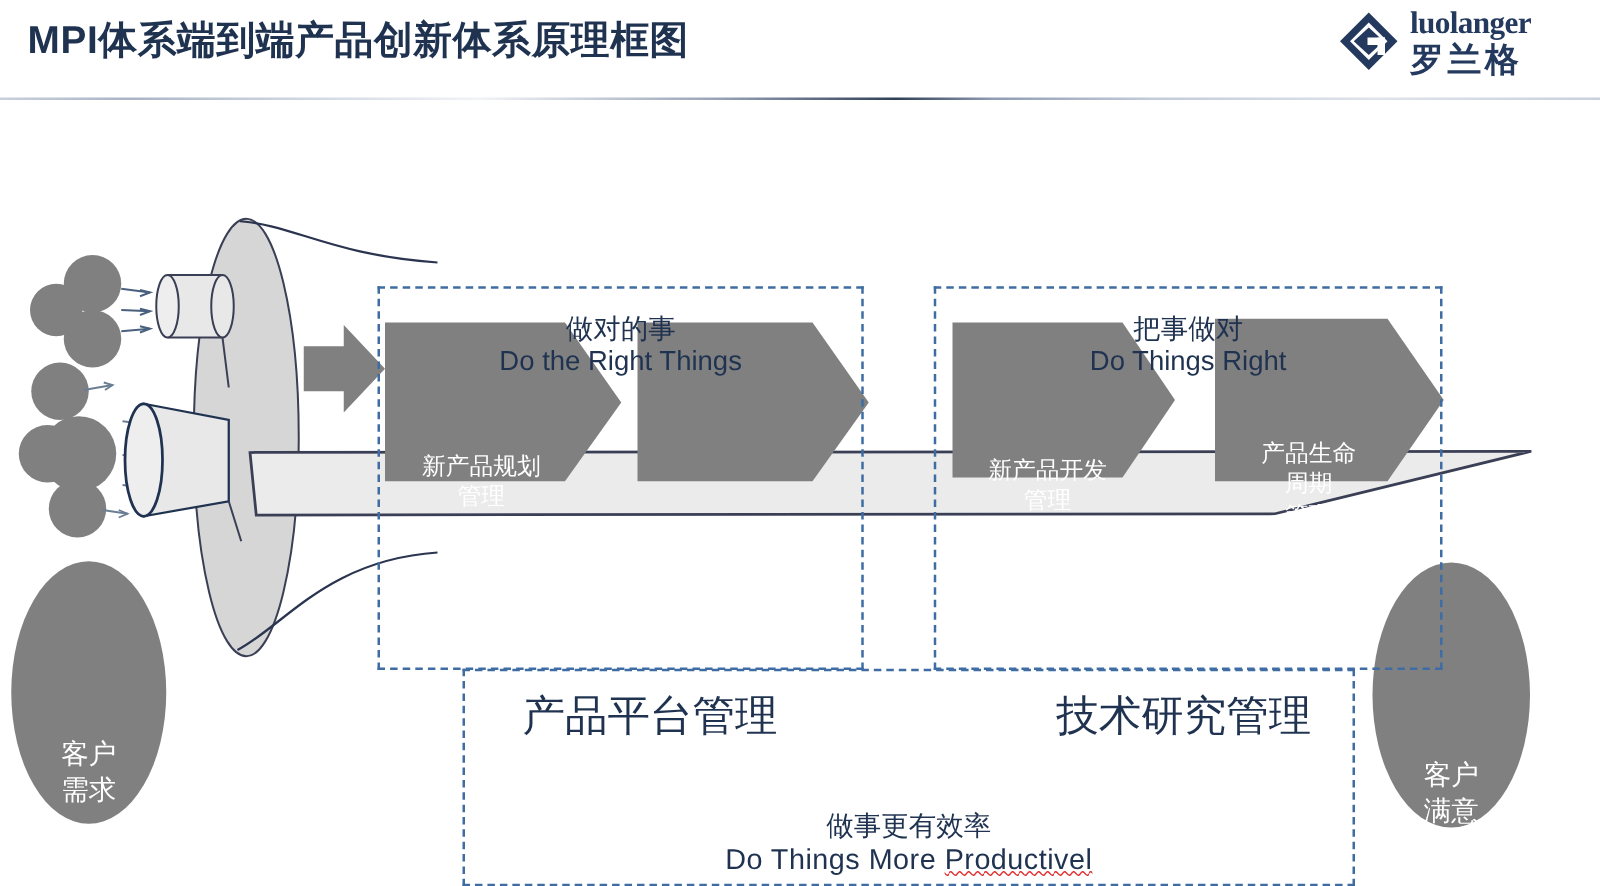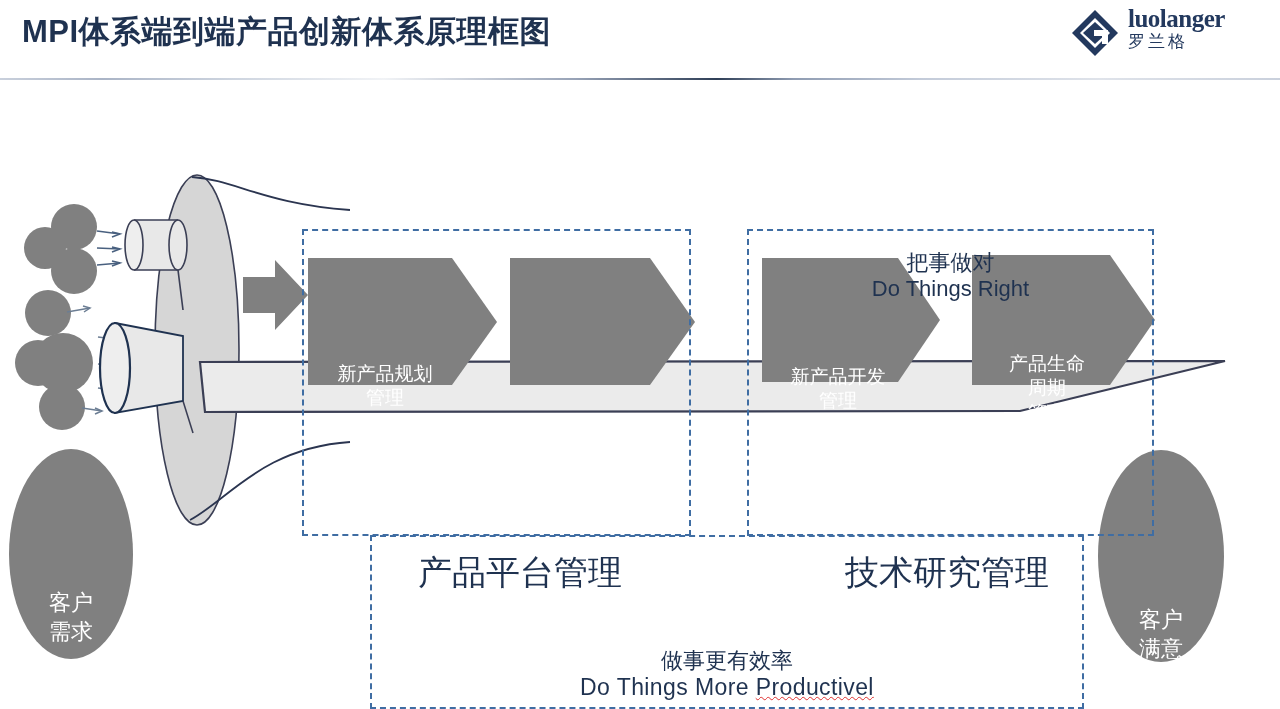--- a/index.html
+++ b/index.html
@@ -57,22 +57,22 @@
     left: 58px; top: 1px;
     font-size: 25px;
     font-weight: bold;
     color: #23395e;
     letter-spacing: -0.5px;
     font-family: Liberation Serif, serif;
   }
   #logo-text-cn {
     position: absolute;
     left: 58px; top: 26px;
-    font-size: 17px;
-    font-weight: normal;
+    font-size: 27px;
+    font-weight: bold;
     color: #23395e;
     letter-spacing: 3px;
   }
 
   
   #stage {
     position: absolute;
     left: 0; top: 80px;
     width: 1280px; height: 629px;
   }
@@ -252,20 +252,24 @@
 
     <ellipse cx="1161" cy="476" rx="63" ry="106" fill="#808080"></ellipse>
 
     <ellipse cx="71" cy="474" rx="62" ry="105" fill="#808080"></ellipse>
   </svg>
 
   <div class="dashed-box" id="box-left-top"></div>
   <div class="dashed-box" id="box-right-top"></div>
   <div class="dashed-box" id="box-bottom"></div>
 
+  <div class="hdr-block" id="hdr-left">
+    <div class="hdr-cn">做对的事</div>
+    <div class="hdr-en">Do the Right Things</div>
+  </div>
   <div class="hdr-block" id="hdr-right">
     <div class="hdr-cn">把事做对</div>
     <div class="hdr-en">Do Things Right</div>
   </div>
 
   <div class="chev-label" id="chev-label-0">新产品规划
 管理</div>
   <div class="chev-label" id="chev-label-2">新产品开发
 管理</div>
   <div class="chev-label" id="chev-label-3">产品生命

